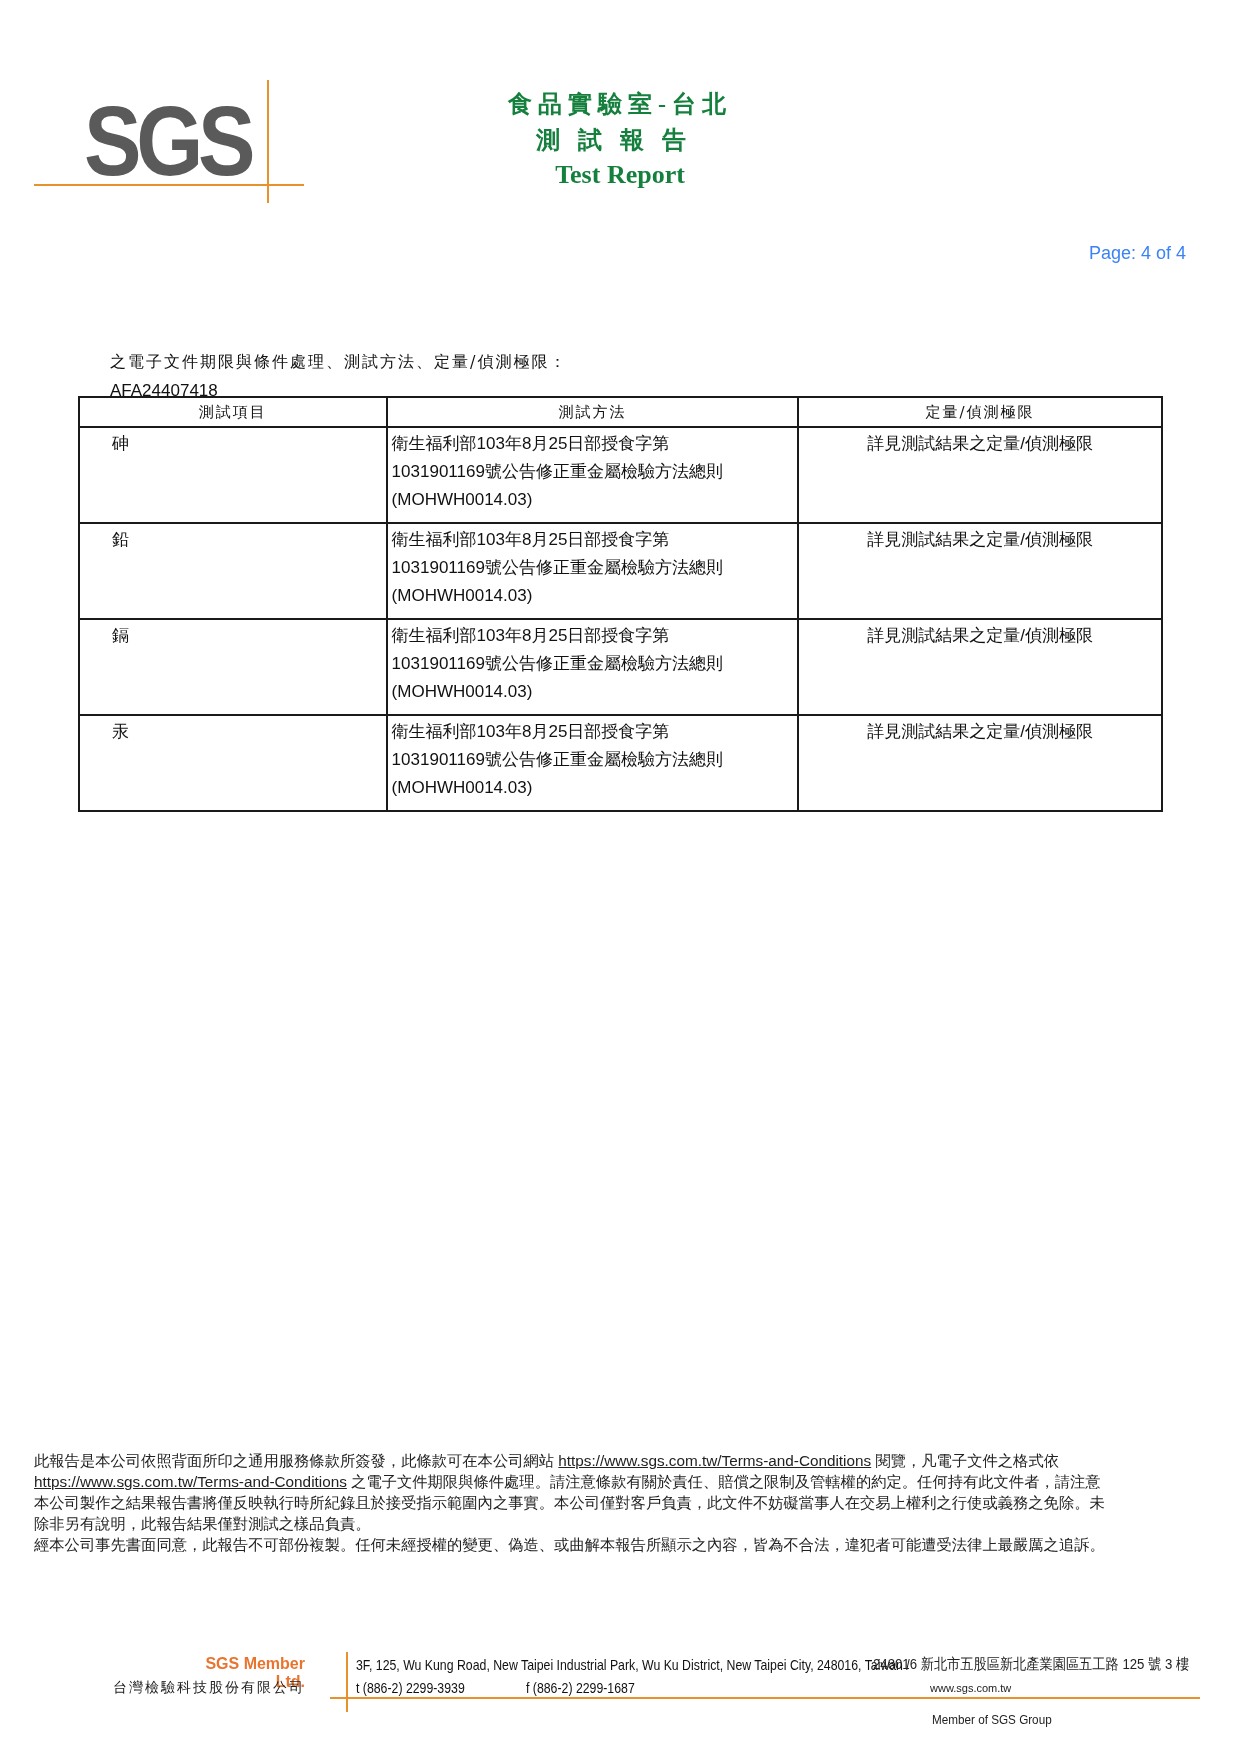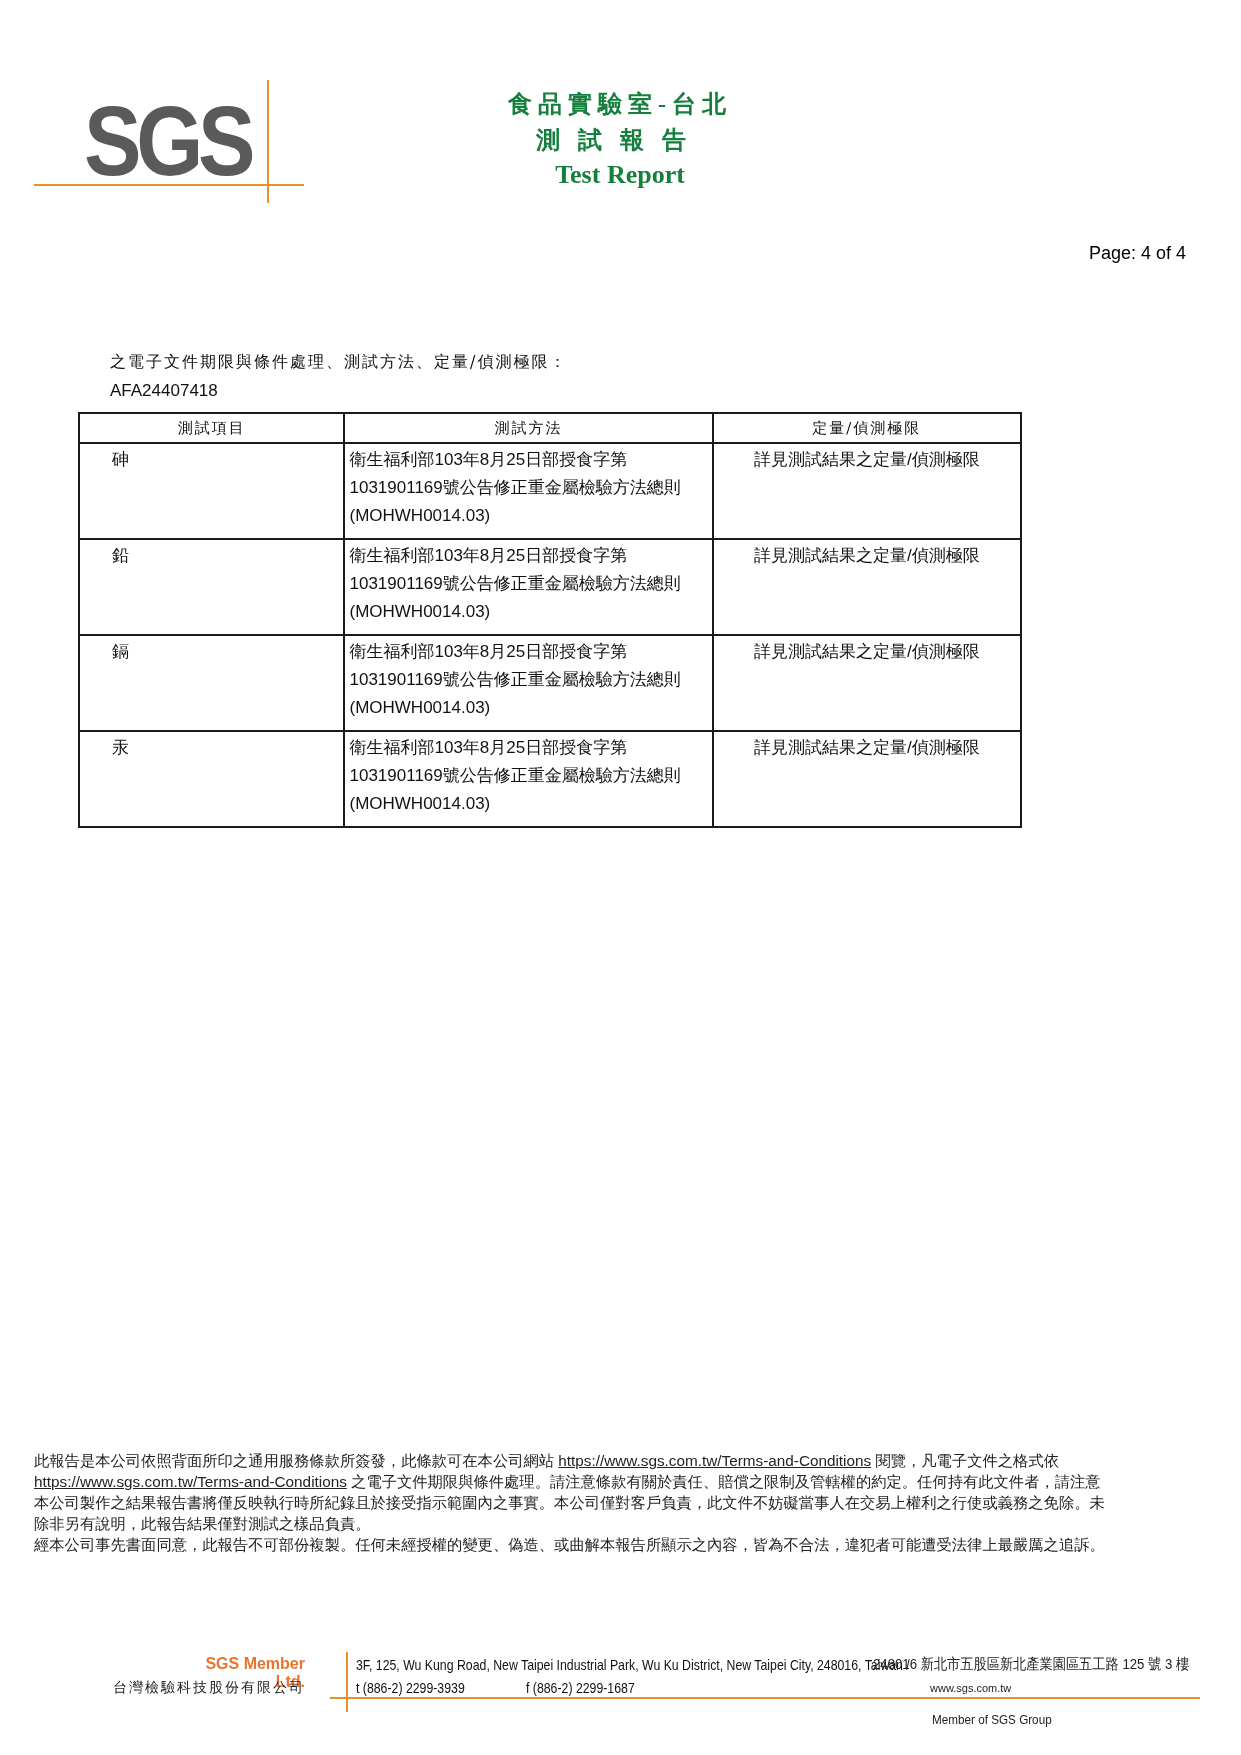--- a/index.html
+++ b/index.html
@@ -15,29 +15,29 @@
     .logo .v-line { position: absolute; left: 233px; top: 0; width: 2px; height: 123px; background: #e8922e; }
 
     
     .titles { position: absolute; left: 440px; top: 88px; width: 360px; text-align: center;
               font-family: "Liberation Serif", "DejaVu Serif", serif; color: #15803d; }
     .titles .t-zh { font-size: 24px; font-weight: bold; letter-spacing: 6px; height: 36px; }
     .titles .t-en { font-size: 26px; font-weight: bold; height: 38px; }
     .titles .t-zh2 { font-size: 24px; font-weight: bold; letter-spacing: 18px; height: 36px; }
     .titles .t-en2 { font-size: 26px; font-weight: bold; height: 36px; }
 
-    .page-num { position: absolute; right: 55px; top: 243px; font-size: 18px; color: #000000; }
+    .page-num { position: absolute; right: 55px; top: 243px; font-size: 18px; color: #3b82f6; }
 
     
     .intro { position: absolute; left: 110px; top: 352px; font-size: 16px;
              font-family: "DejaVu Serif", "Liberation Serif", serif; letter-spacing: 2px; }
     .report-no { position: absolute; left: 110px; top: 381px; font-size: 17px; }
 
     
-    table.results { position: absolute; left: 78px; top: 412px; width: 944px;
+    table.results { position: absolute; left: 78px; top: 396px; width: 1085px;
                     border-collapse: collapse; }
     table.results th, table.results td { border: 2px solid #1a1a1a; vertical-align: top; }
     table.results th { height: 28px; font-weight: normal; font-size: 15px;
                        font-family: "DejaVu Serif", "Liberation Serif", serif; letter-spacing: 2px;
                        text-align: center; vertical-align: middle; padding: 0; }
     table.results td { height: 92px; font-size: 17px; line-height: 28px; padding: 0; }
     .col-item { width: 308px; }
     .col-method { width: 412px; }
     .col-limit { width: 365px; }
     td.item-cell span { display: block; padding: 2px 0 0 32px; }

